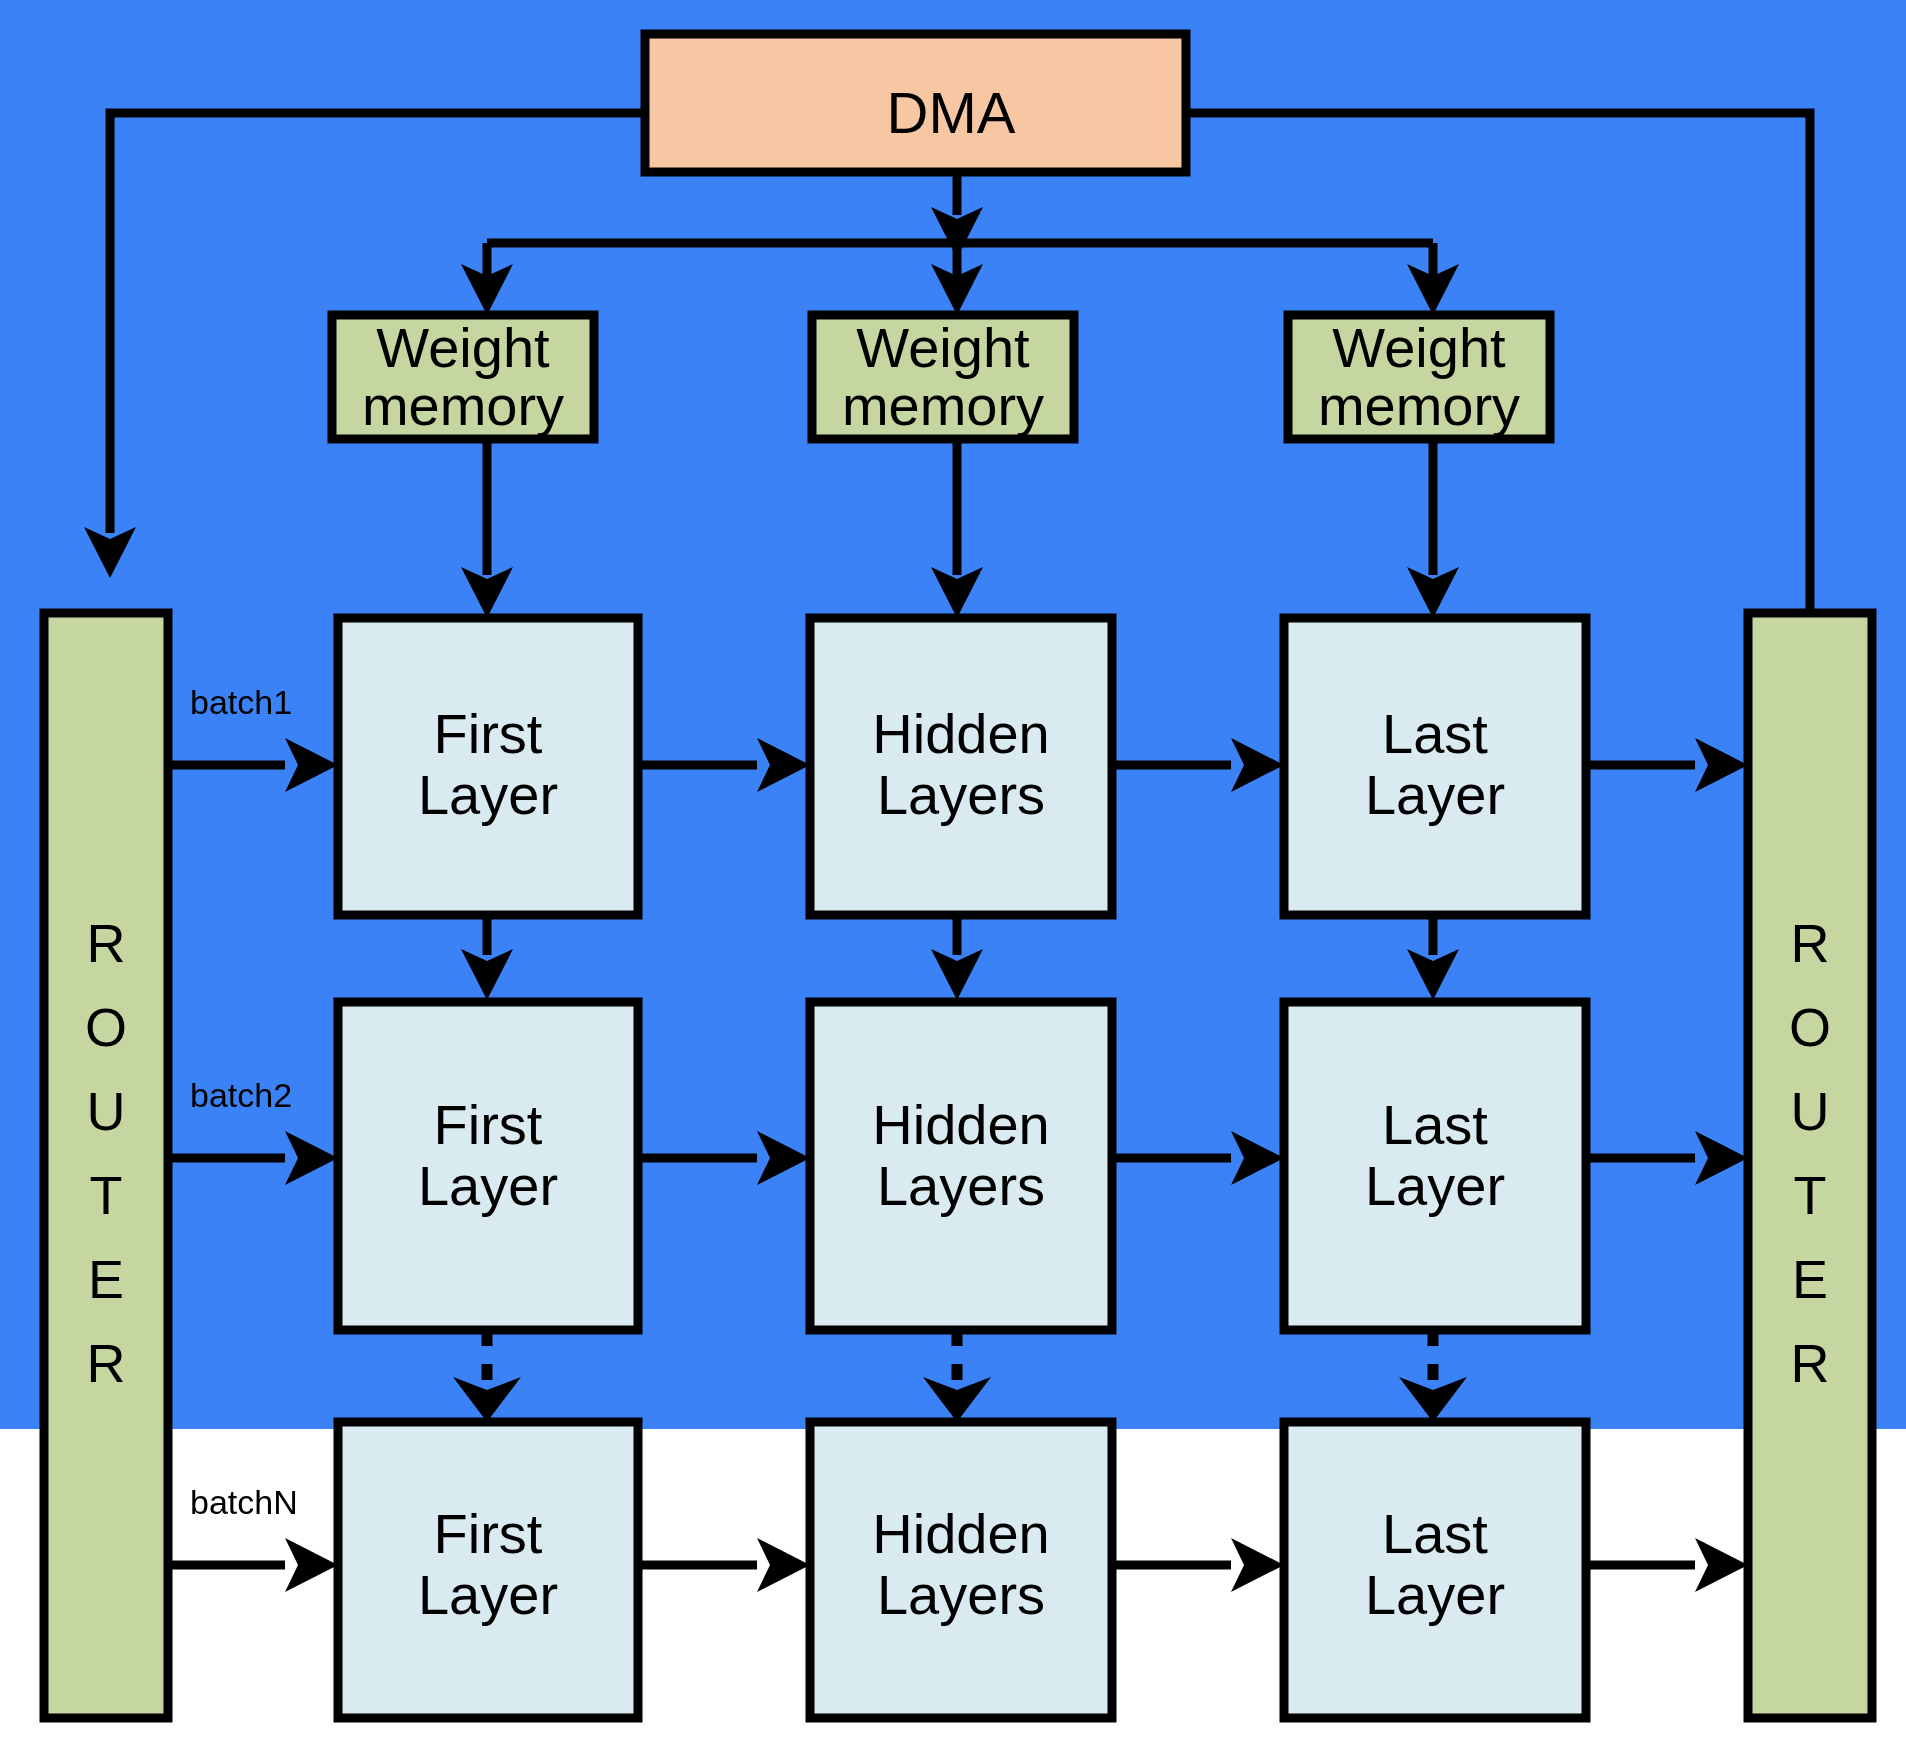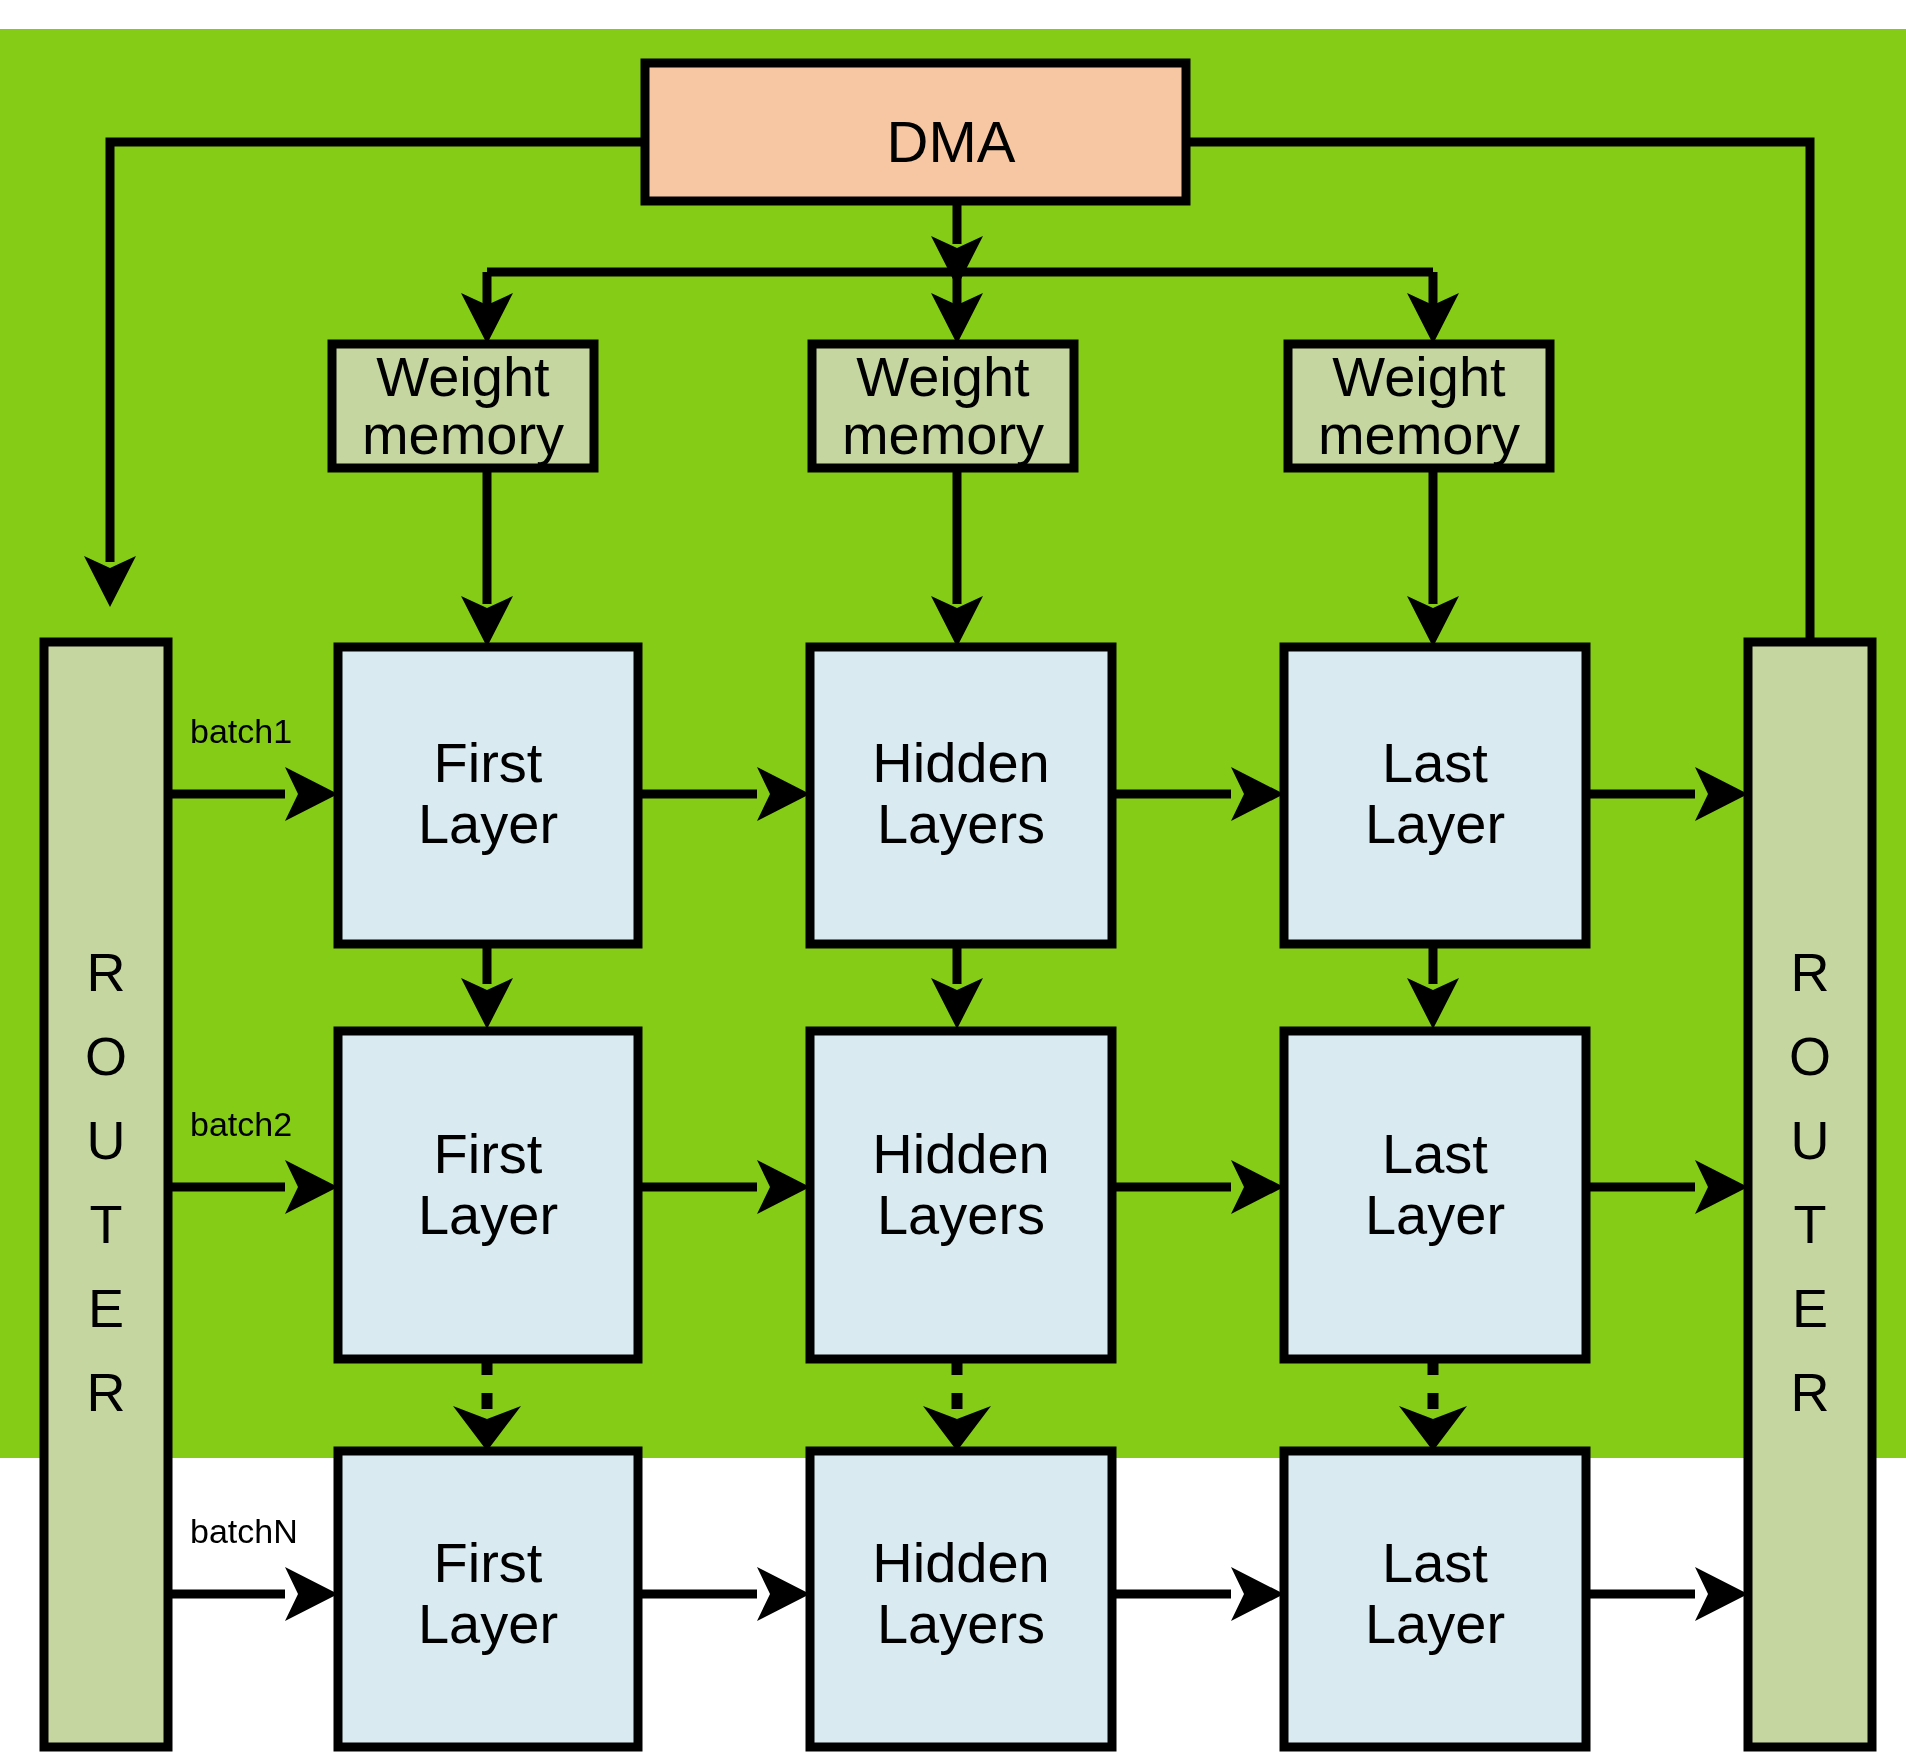--- a/index.html
+++ b/index.html
@@ -10,22 +10,21 @@
   body {
     width: 1906px;
     height: 1757px;
     font-family: "Liberation Sans", sans-serif;
     overflow: hidden;
   }
   #diagram-root {
     position: relative;
     width: 1906px;
     height: 1429px;
-    background: #84cc16;
-    margin-top: 29px;
+    background: #3b82f6;
   }
   svg#diagram-svg {
     display: block;
     width: 1906px;
     height: 1757px;
   }
   .node-rect {
     stroke: #000000;
     stroke-width: 9;
     stroke-linejoin: miter;

